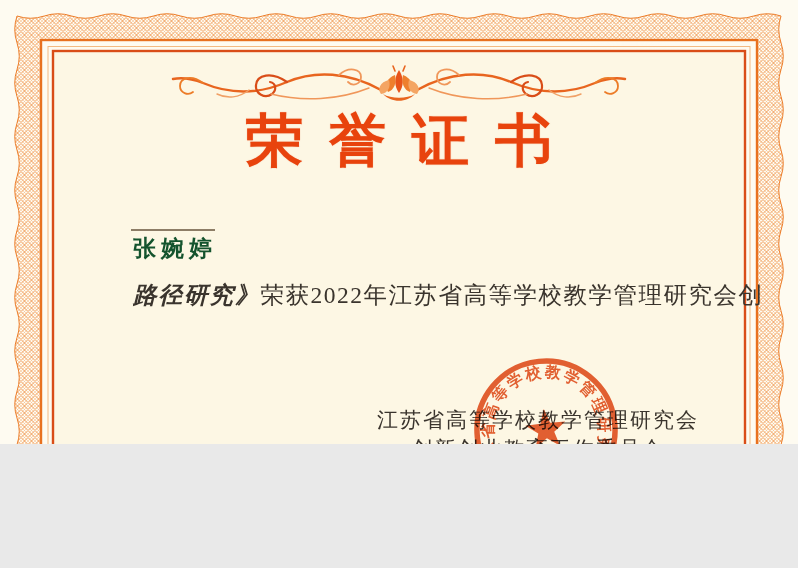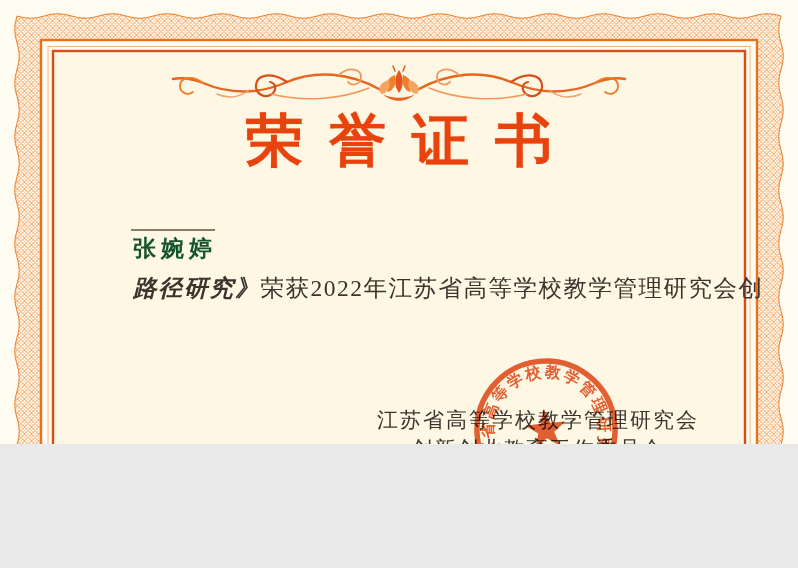--- a/index.html
+++ b/index.html
@@ -28,21 +28,21 @@
   }
   .recipient-underline{
     position:absolute;left:131px;top:229px;width:84px;height:2px;
     background:#8d7d66;
   }
   .bodyline{
     position:absolute;left:133px;width:545px;font-size:23.5px;color:#3a342d;
     letter-spacing:1.5px;white-space:nowrap;
   }
   .bodyline .em{font-weight:bold;font-style:italic;letter-spacing:2px;}
-  .l1{top:243px;}.l2{top:272px;font-family:Liberation Serif, serif;}.l3{top:314px;}.l4{top:349px;}
+  .l1{top:243px;}.l2{top:279px;font-family:Liberation Serif, serif;}.l3{top:314px;}.l4{top:349px;}
   .indent{padding-left:49px;}
   .signature{
     position:absolute;left:377px;top:406px;width:322px;text-align:center;
     color:#3a342d;
   }
   .signature .sig-line{font-size:21px;letter-spacing:2px;line-height:29px;}
   .signature .sig-date{font-size:24px;letter-spacing:1px;margin-top:3px;}
   .seal{
     position:absolute;left:468px;top:352px;width:156px;height:156px;
     mix-blend-mode:multiply;opacity:.88;

